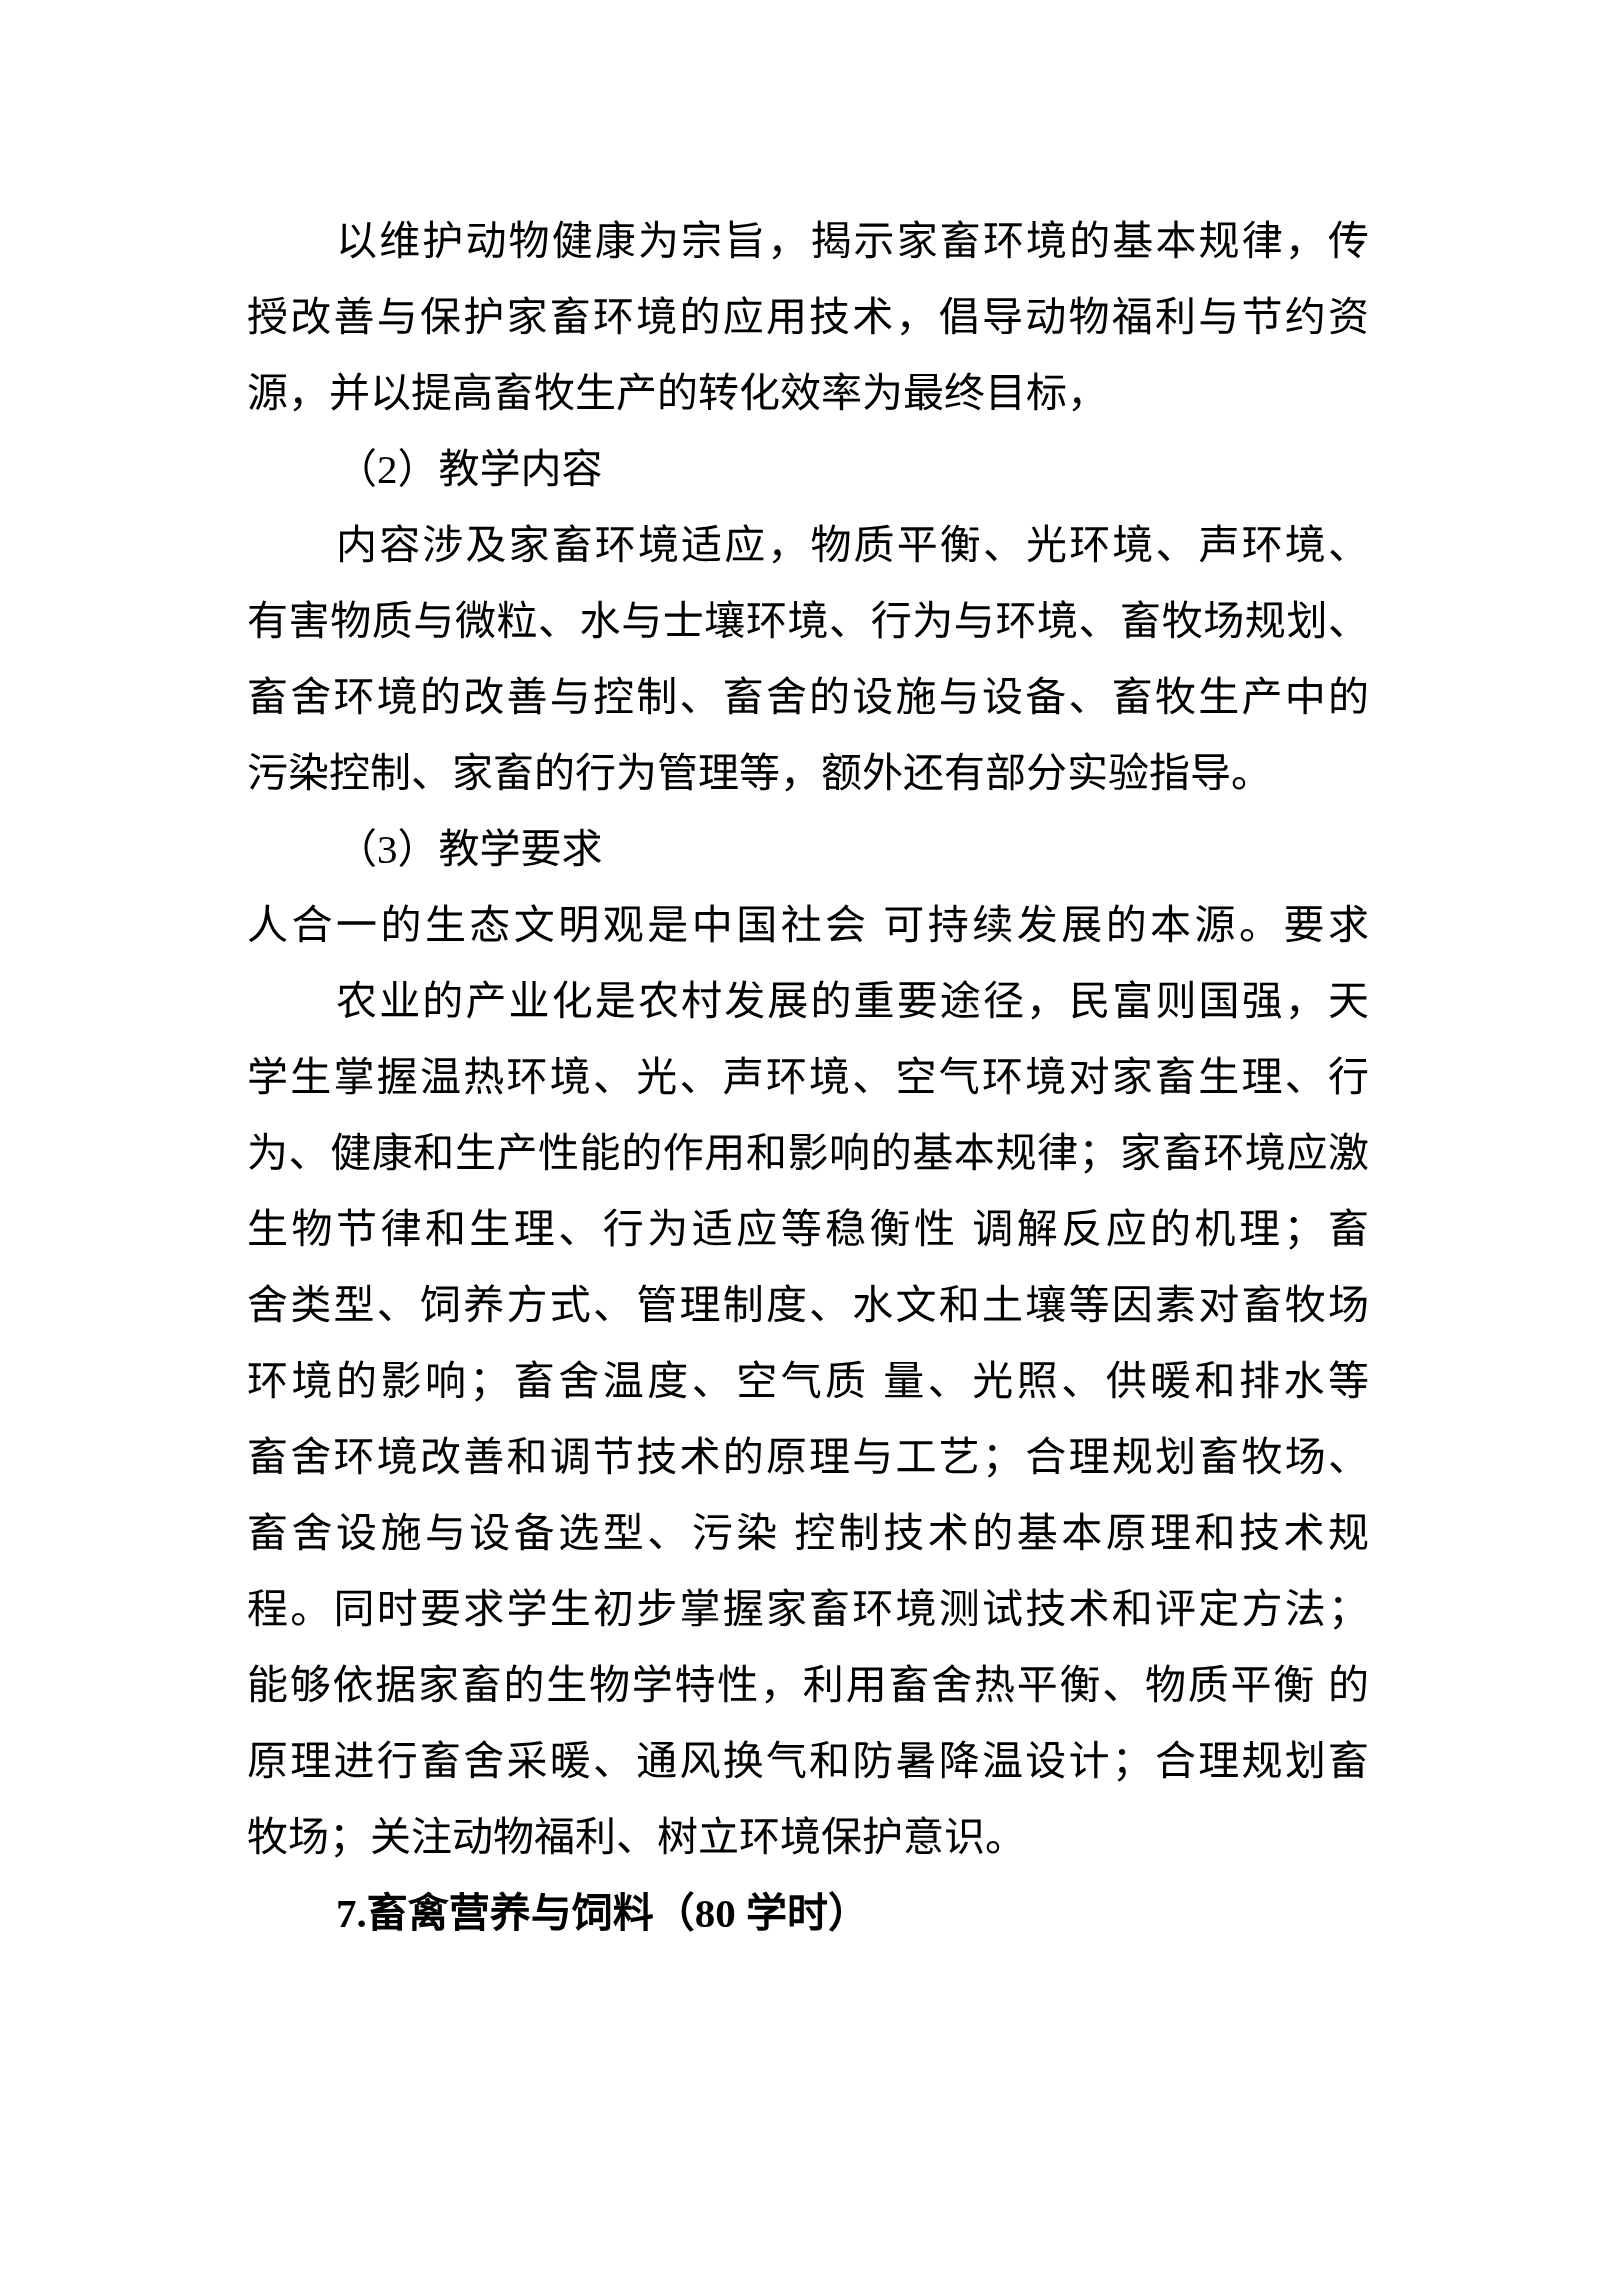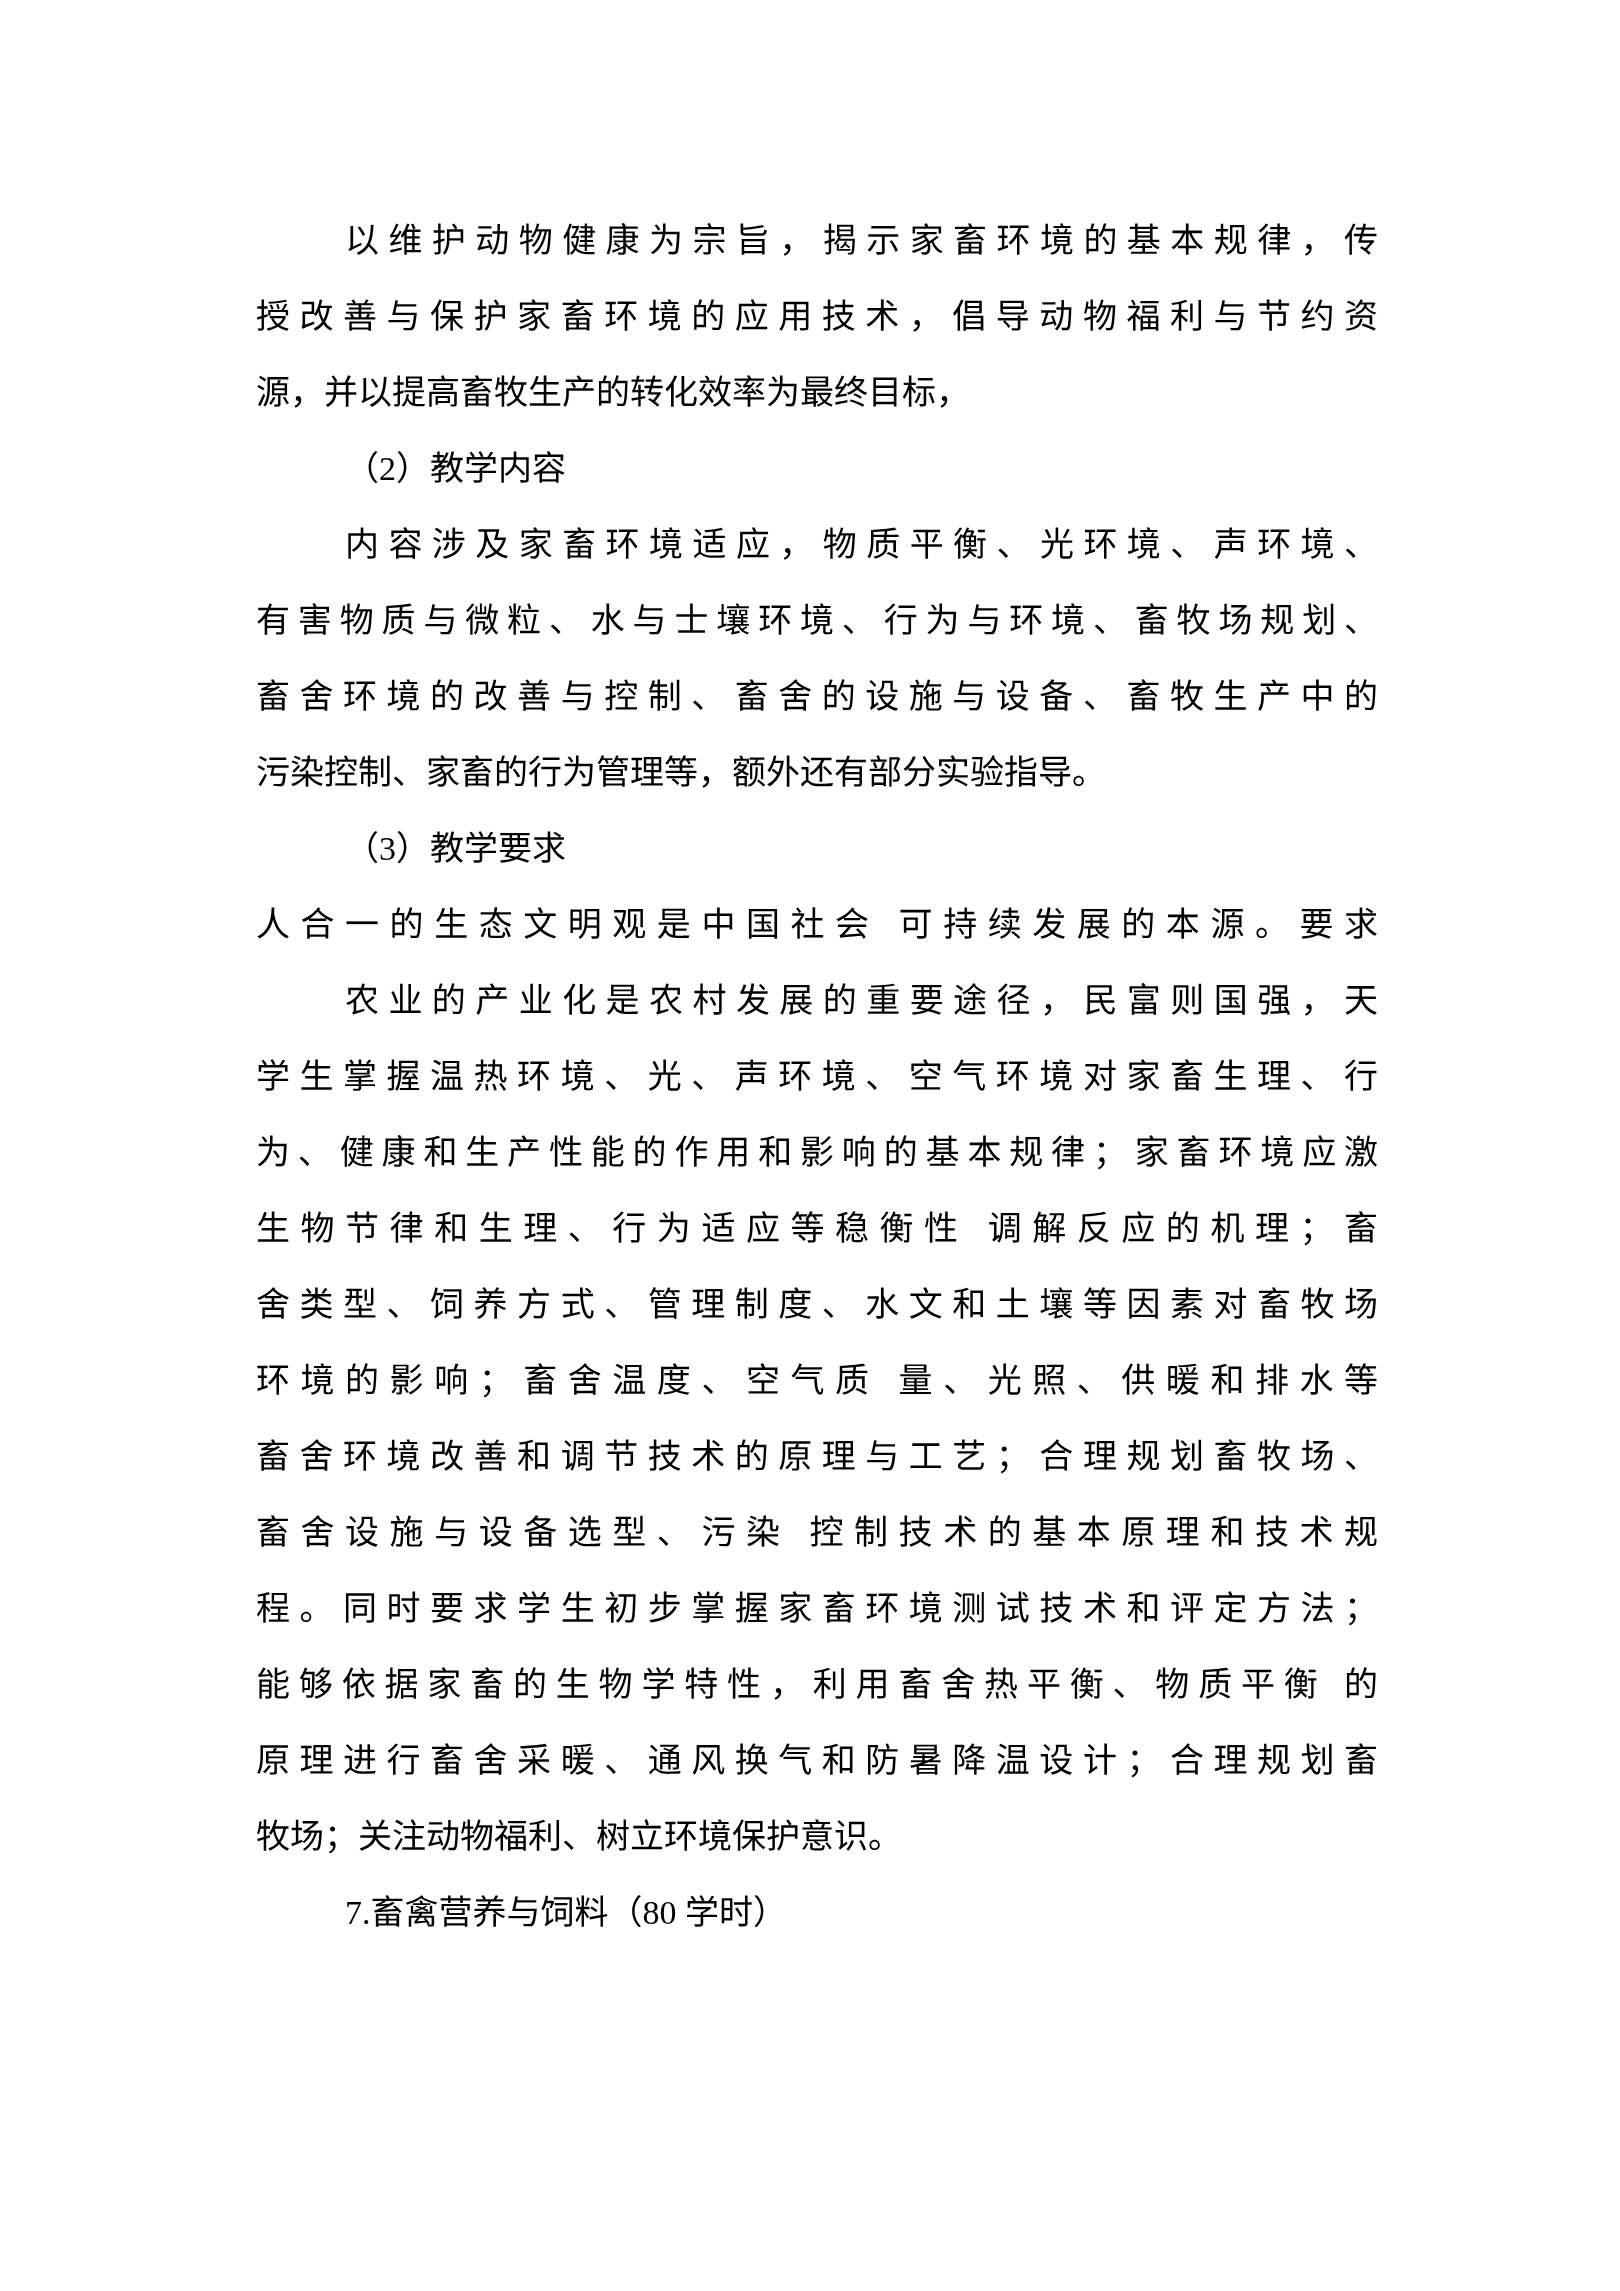--- a/index.html
+++ b/index.html
@@ -8,40 +8,40 @@
   }
   body {
     width: 1620px;
     height: 2292px;
     background: #ffffff;
     position: relative;
     font-family: "Liberation Serif", "DejaVu Serif", serif;
   }
   .doc {
     position: absolute;
-    left: 256px;
+    left: 247px;
     top: 203px;
     width: 1122px;
     color: #000000;
-    font-size: 34px;
+    font-size: 41px;
     line-height: 76px;
   }
   .line {
     height: 76px;
     overflow: hidden;
   }
   .j {
     text-align: justify;
     text-align-last: justify;
   }
   .indent {
     text-indent: 89px;
   }
   .bold {
-    font-weight: normal;
+    font-weight: bold;
   }
 </style>
 </head>
 <body>
 
 <div class="page">
   <div class="doc">
     <div class="line j indent">以维护动物健康为宗旨，揭示家畜环境的基本规律，传</div>
     <div class="line j">授改善与保护家畜环境的应用技术，倡导动物福利与节约资</div>
     <div class="line">源，并以提高畜牧生产的转化效率为最终目标，</div>

